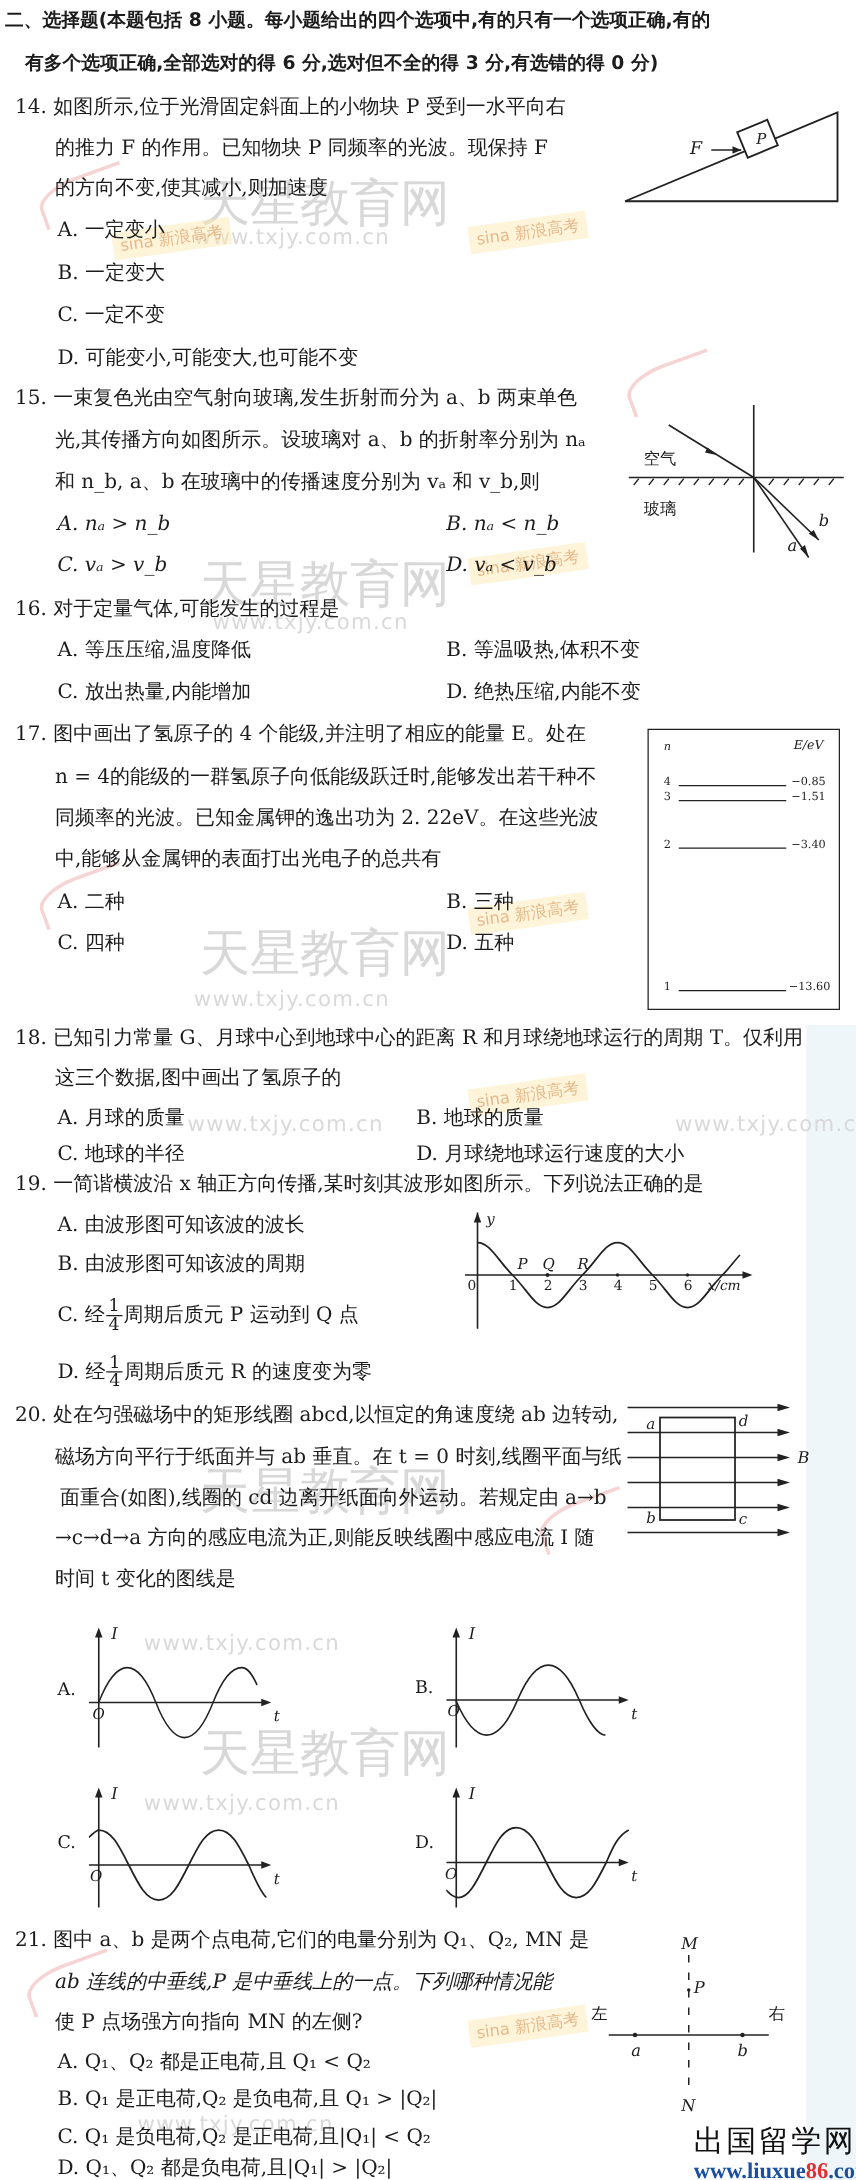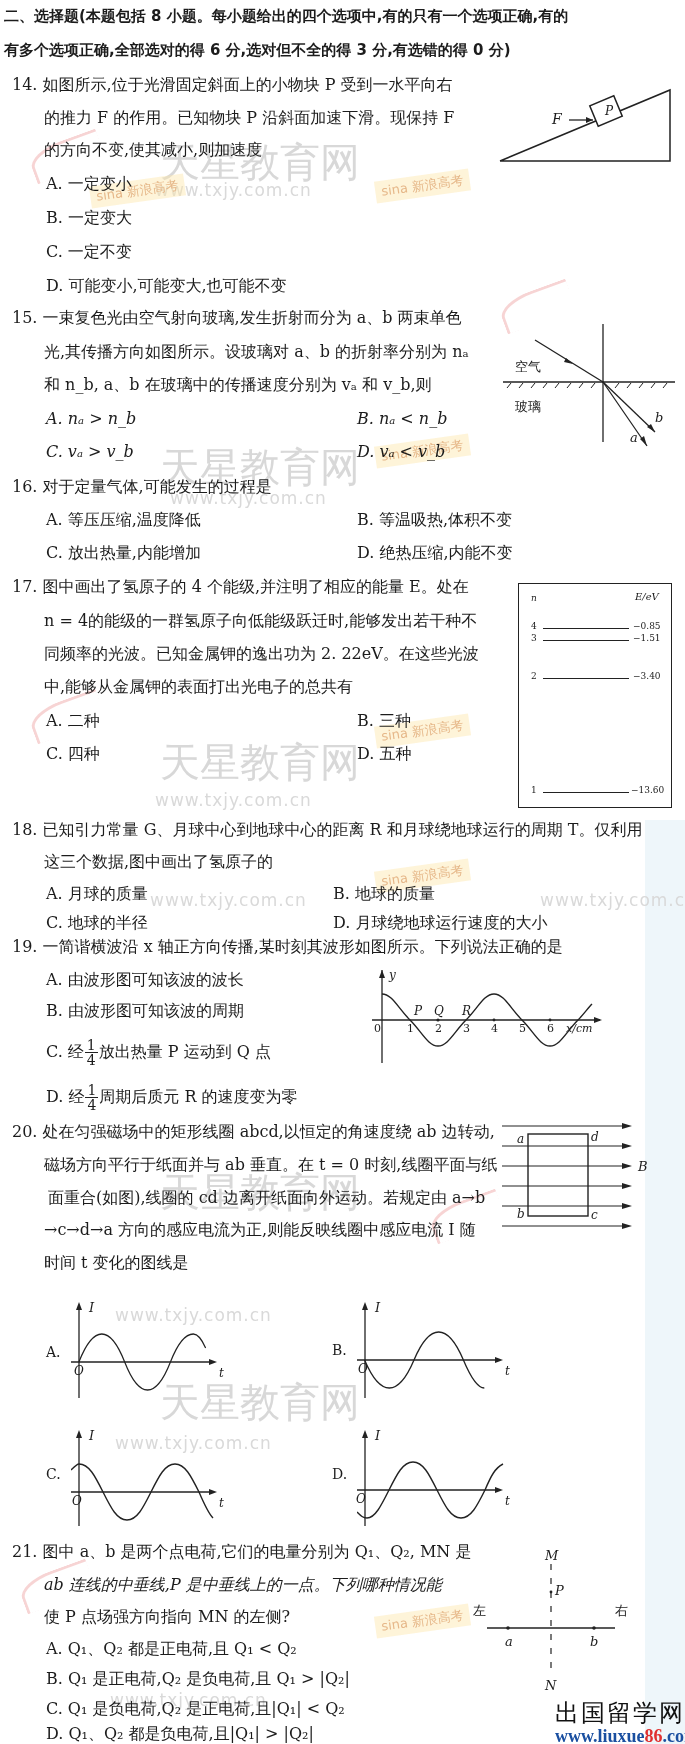--- a/index.html
+++ b/index.html
@@ -52,25 +52,25 @@
   <div class="wm wm-sina" style="left:375px;top:1610px">sina 新浪高考</div>
   <div class="wm wm-tx" style="left:110px;top:1690px">www.txjy.com.cn</div>
   <div class="wm wm-swirl" style="left:30px;top:140px"></div>
   <div class="wm wm-swirl" style="left:500px;top:290px"></div>
   <div class="wm wm-swirl" style="left:30px;top:700px"></div>
   <div class="wm wm-swirl" style="left:430px;top:1200px"></div>
   <div class="wm wm-swirl" style="left:20px;top:1570px"></div>
 </div>
 
 <div class="t hdr" style="left:4px;top:6px">二、选择题(本题包括 8 小题。每小题给出的四个选项中,有的只有一个选项正确,有的</div>
-<div class="t hdr" style="left:4px;top:40px">有多个选项正确,全部选对的得 6 分,选对但不全的得 3 分,有选错的得 0 分)</div>
+<div class="t hdr" style="left:20px;top:40px">有多个选项正确,全部选对的得 6 分,选对但不全的得 3 分,有选错的得 0 分)</div>
 
 <div>
   <div class="t" style="left:12px;top:75px"><span>14.</span> <span>如图所示,位于光滑固定斜面上的小物块 P 受到一水平向右</span></div>
-  <div class="t" style="left:44px;top:108px">的推力 F 的作用。已知物块 P 沿斜面加速下滑。现保持 F</div>
+  <div class="t" style="left:44px;top:108px">的推力 F 的作用。已知物块 P 同频率的光波。现保持 F</div>
   <div class="t" style="left:44px;top:140px">的方向不变,使其减小,则加速度</div>
   <div class="t" style="left:46px;top:174px"><span>A.</span> <span>一定变小</span></div>
   <div class="t" style="left:46px;top:208px"><span>B.</span> <span>一定变大</span></div>
   <div class="t" style="left:46px;top:242px"><span>C.</span> <span>一定不变</span></div>
   <div class="t" style="left:46px;top:276px"><span>D.</span> <span>可能变小,可能变大,也可能不变</span></div>
   <div class="diag" style="left:495px;top:78px;width:190px;height:92px">
     <svg width="190" height="92">
       <polyline points="5,83 175,12 175,83 5,83" fill="none" stroke="#222" stroke-width="1.5"></polyline>
       <g transform="rotate(-22.6 112 38)">
           <rect x="100" y="22" width="26" height="22" fill="#fff" stroke="#222" stroke-width="1.5"></rect>
@@ -165,21 +165,21 @@
   <div class="t" style="left:46px;top:884px"><span>A.</span> <span>月球的质量</span></div>
   <div class="t" style="left:333px;top:884px"><span>B.</span> <span>地球的质量</span></div>
   <div class="t" style="left:46px;top:913px"><span>C.</span> <span>地球的半径</span></div>
   <div class="t" style="left:333px;top:913px"><span>D.</span> <span>月球绕地球运行速度的大小</span></div>
 </div>
 
 <div>
   <div class="t" style="left:12px;top:937px"><span>19.</span> <span>一简谐横波沿 x 轴正方向传播,某时刻其波形如图所示。下列说法正确的是</span></div>
   <div class="t" style="left:46px;top:970px"><span>A.</span> <span>由波形图可知该波的波长</span></div>
   <div class="t" style="left:46px;top:1001px"><span>B.</span> <span>由波形图可知该波的周期</span></div>
-  <div class="t" style="left:46px;top:1035px;line-height:34px"><span>C.</span> <span>经</span><span class="frac"><span class="num">1</span><span>4</span></span><span>放出热量 P 运动到 Q 点</span></div>
+  <div class="t" style="left:46px;top:1035px;line-height:34px"><span>C.</span> <span>经</span><span class="frac"><span class="num">1</span><span>4</span></span><span>周期后质元 P 运动到 Q 点</span></div>
   <div class="t" style="left:46px;top:1080px;line-height:34px"><span>D.</span> <span>经</span><span class="frac"><span class="num">1</span><span>4</span></span><span>周期后质元 R 的速度变为零</span></div>
   <div class="diag" style="left:370px;top:968px;width:240px;height:100px">
     <svg width="240" height="100">
       <line x1="12" y1="95" x2="12" y2="2" stroke="#222" stroke-width="1.3"></line>
       <polygon points="12,2 9,10 15,10" fill="#222"></polygon>
       <line x1="2" y1="52" x2="230" y2="52" stroke="#222" stroke-width="1.3"></line>
       <polygon points="232,52 224,49 224,55" fill="#222"></polygon>
       <path d="M12,26 C22,26 28,40 40,52 C52,64 58,78 68,78 C78,78 84,64 96,52 C108,40 114,26 124,26 C134,26 140,40 152,52 C164,64 170,78 180,78 C190,78 196,64 208,52 C214,46 218,40 222,36" fill="none" stroke="#222" stroke-width="1.4"></path>
       <circle cx="68" cy="52" r="1.6" fill="#222"></circle>
       <circle cx="124" cy="52" r="1.4" fill="#222"></circle>

